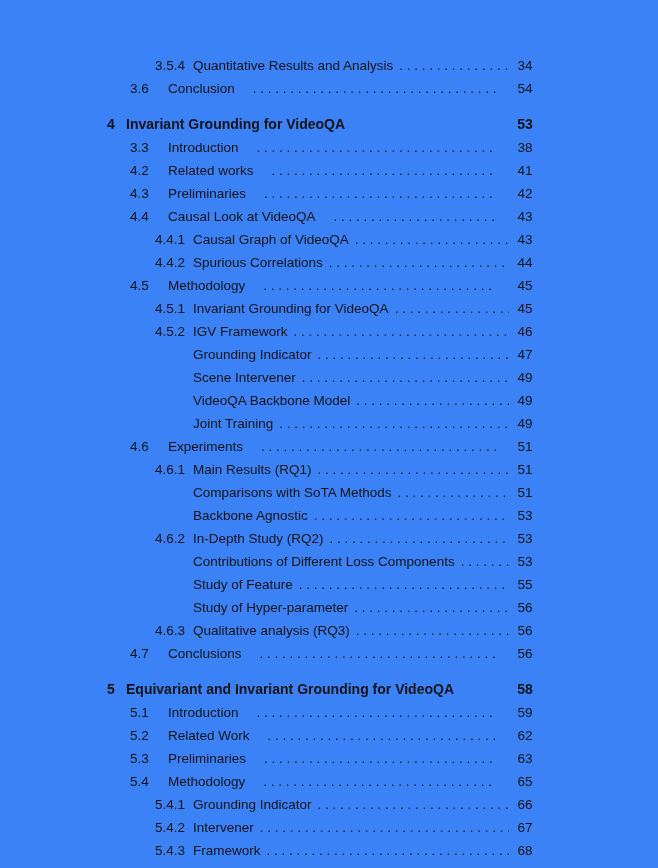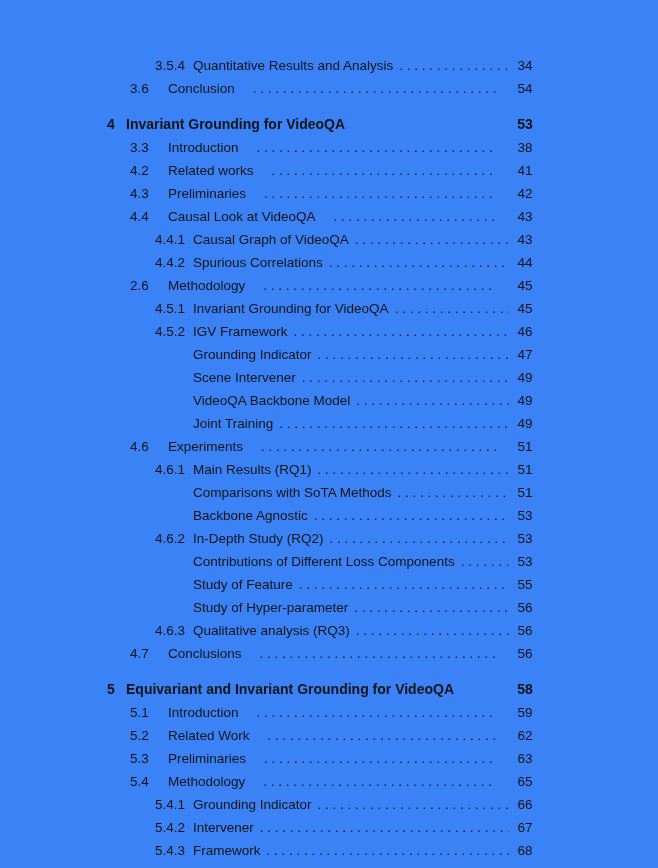--- a/index.html
+++ b/index.html
@@ -113,21 +113,21 @@
         <span class="dots"></span>
         <span class="pageno">43</span>
       </div>
       <div class="row subsection">
         <span class="num">4.4.2</span>
         <span class="title">Spurious Correlations</span>
         <span class="dots"></span>
         <span class="pageno">44</span>
       </div>
       <div class="row section">
-        <span class="num">2.6</span>
+        <span class="num">4.5</span>
         <span class="title">Methodology</span>
         <span class="dots"></span>
         <span class="pageno">45</span>
       </div>
       <div class="row subsection">
         <span class="num">4.5.1</span>
         <span class="title">Invariant Grounding for VideoQA</span>
         <span class="dots"></span>
         <span class="pageno">45</span>
       </div>

